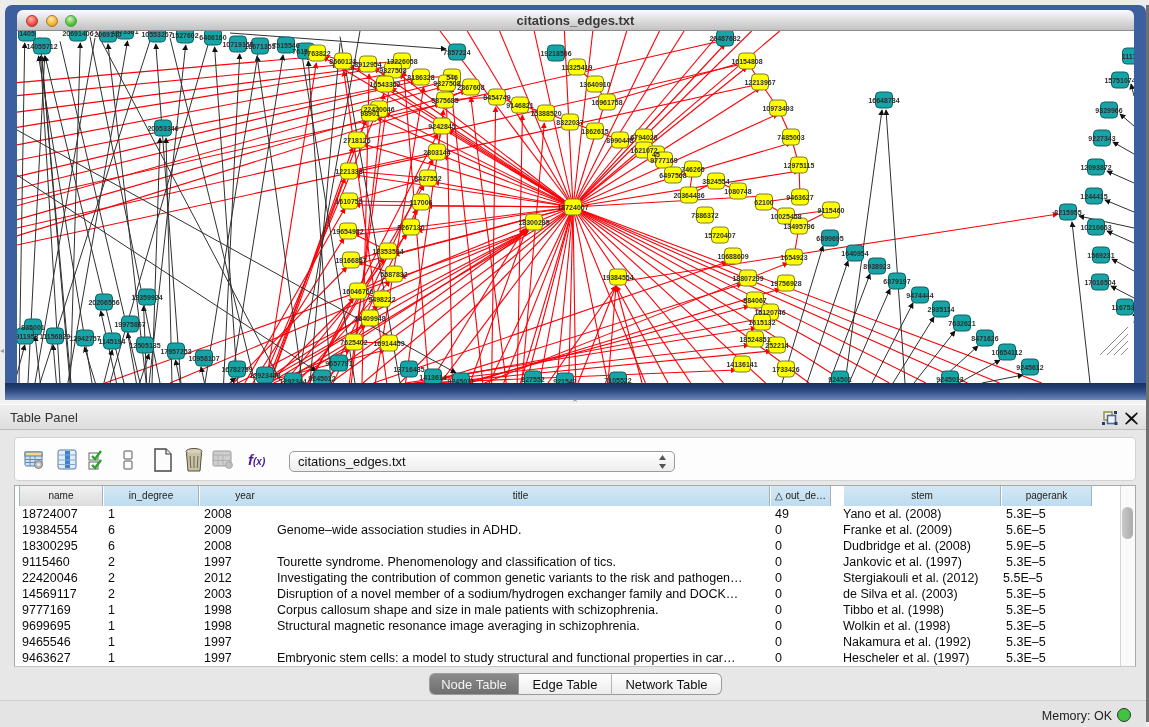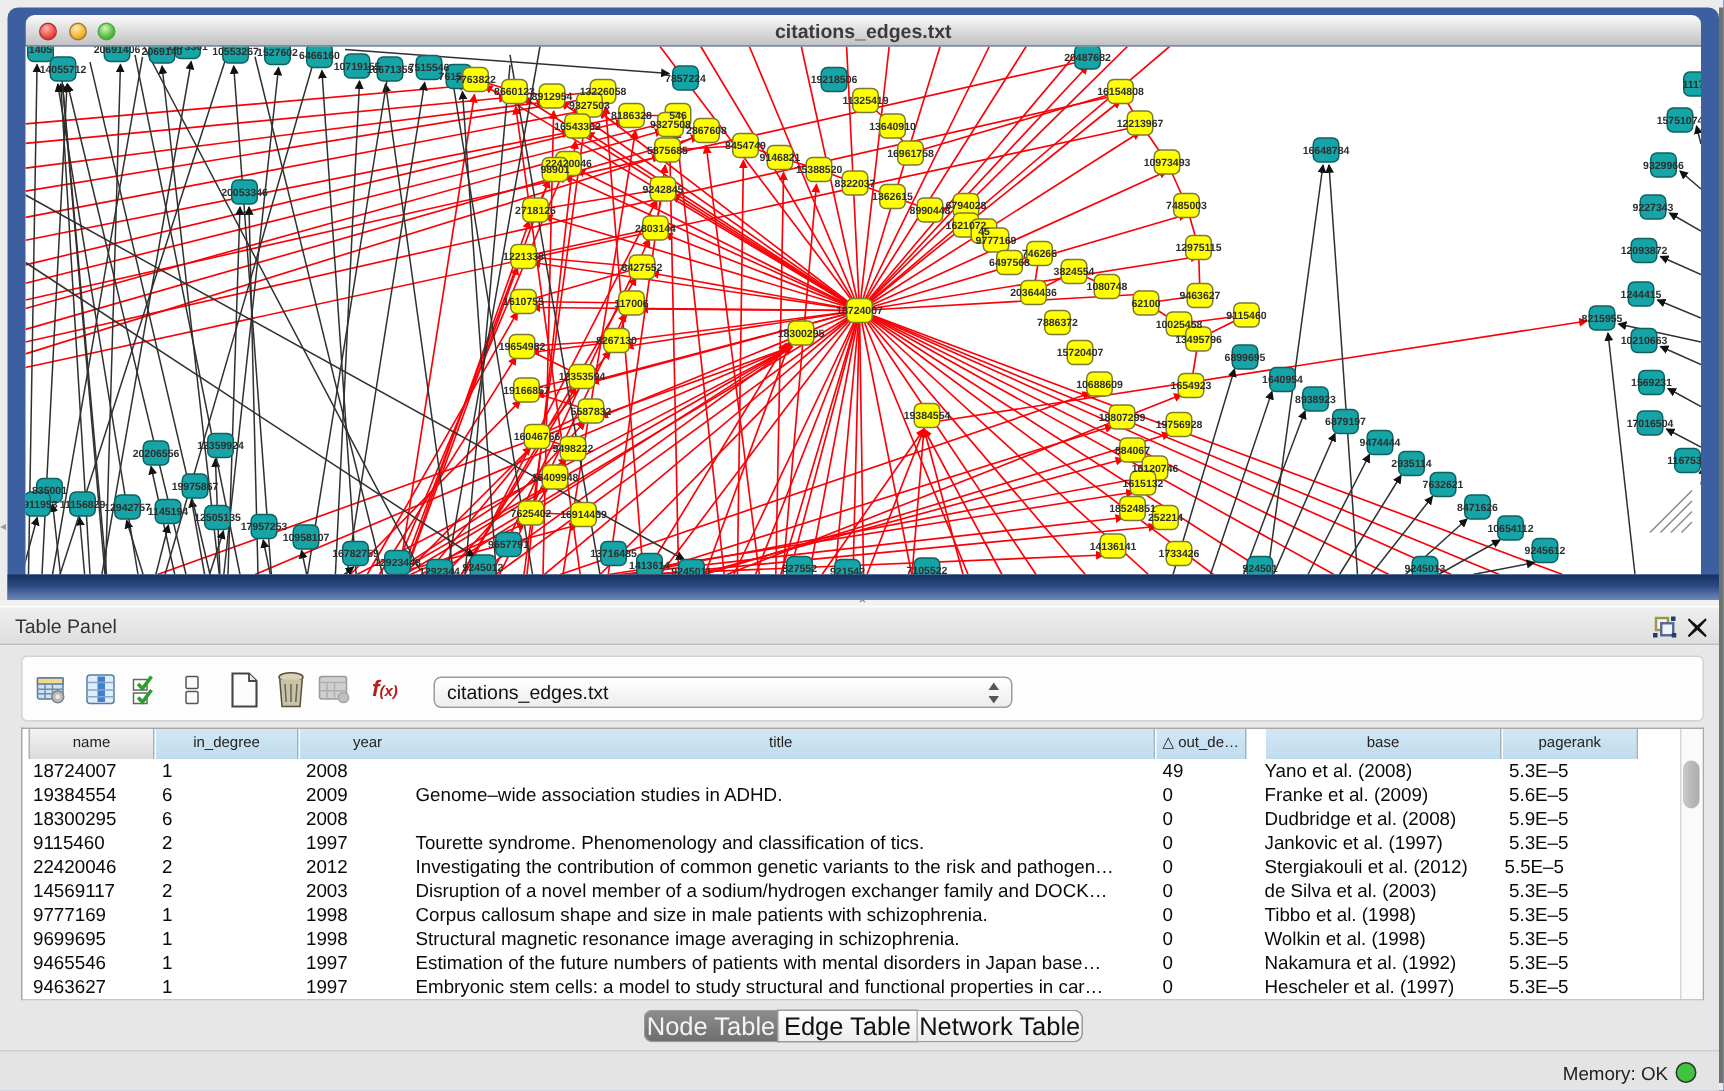--- a/index.html
+++ b/index.html
@@ -18,21 +18,21 @@
 #toolwrap{left:14px;top:437px;width:1122px;height:44px;background:#fdfdfd;border:1px solid #d2d2d2;border-radius:4px}
 #combo{left:289px;top:451px;width:386px;height:21px;background:linear-gradient(#fff,#ededed);
  border:1px solid #9b9b9b;border-radius:5px;font-size:13px;color:#111;line-height:19px;padding-left:8px}
 #table{left:14px;top:485px;width:1122px;height:182px;background:#fff;border:1px solid #a8a8a8;border-bottom:1px solid #c6c6c6}
 .hcell{position:absolute;top:486px;height:20px;background:linear-gradient(#d3e7f4,#bedcee);
  border-right:1px solid #9fb4c2;font-size:10px;color:#222;text-align:center;line-height:20px}
 .trow{position:absolute;left:0;width:1120px;height:16px;font-size:12.5px;color:#0a0a0a}
 .trow span{position:absolute;top:0;line-height:15px;white-space:nowrap}
 .trow .ctr{text-align:left}
 
-.seg{position:absolute;top:673px;height:22px;font-size:17px;text-align:center;line-height:21px;
+.seg{position:absolute;top:673px;height:22px;font-size:13px;text-align:center;line-height:21px;
  border:1px solid #9b9b9b;background:linear-gradient(#fff,#ececec);color:#111}
 
 #status{left:0;top:700px;width:1146px;height:27px;background:#e4e4e4;border-top:1px solid #cfcfcf}
 #rstrip{left:1146px;top:5px;width:3px;height:717px;background:#707070}
 </style></head><body>
 <div class="abs" id="frame"></div>
 <svg width="1117" height="352" viewBox="17 31 1117 352" style="position:absolute;left:17px;top:31px;background:#fff">
 <defs>
       <marker id="ar" viewBox="0 0 8 8" refX="7" refY="4" markerWidth="5.5" markerHeight="5.5" orient="auto">
         <path d="M0 0L8 4L0 8z" fill="#f00"></path>
@@ -647,34 +647,34 @@
 <svg class="abs" style="left:182px;top:447px" width="24" height="26" viewBox="0 0 24 26">
  <ellipse cx="12" cy="4.5" rx="8" ry="3" fill="#d9d2b8" stroke="#55503c"></ellipse>
  <path d="M4.5 6 L6 24 H18 L19.5 6" fill="#c8c2a8" stroke="#55503c"></path>
  <path d="M8 9 L8.8 21 M12 9 L12 21 M16 9 L15.2 21" stroke="#6b654c" fill="none"></path>
 </svg>
 <svg class="abs" style="left:212px;top:450px" width="22" height="20" viewBox="0 0 22 20">
  <rect x="1" y="1" width="18" height="15" rx="1.5" fill="#cfcfcf" stroke="#9a9a9a"></rect>
  <path d="M1 5H19 M6 5V16 M11 5V16 M1 10.5H19" stroke="#b0b0b0" fill="none"></path>
  <circle cx="17" cy="15" r="3.4" fill="#c0c0c0" stroke="#a8a8a8"></circle>
 </svg>
-<div class="abs" style="left:248px;top:451px;font-size:15px;color:#b91c1c"><i><b>f</b></i><span style="font-size:10px;font-style:italic;font-weight:bold">(x)</span></div>
+<div class="abs" style="left:248px;top:451px;font-size:15px;color:#4c1d95"><i><b>f</b></i><span style="font-size:10px;font-style:italic;font-weight:bold">(x)</span></div>
 <div class="abs" id="combo">citations_edges.txt
  <svg class="abs" style="right:7px;top:3px" width="9" height="14" viewBox="0 0 9 14">
  <path d="M4.5 0 L8 5 H1 z" fill="#555"></path>
       <path d="M4.5 14 L8 9 H1 z" fill="#555"></path>
     </svg>
 </div>
 <div class="abs" id="table"></div>
 <div class="hcell" style="left:19px;width:84px;background:linear-gradient(#f2f2f2,#dcdcdc);border-left:1px solid #9fb4c2">name</div>
 <div class="hcell" style="left:104px;width:95px">in_degree</div>
 <div class="hcell" style="left:200px;width:91px">year</div>
 <div class="hcell" style="left:272px;width:498px">title</div>
 <div class="hcell" style="left:771px;width:60px">△ out_de…</div>
-<div class="hcell" style="left:844px;width:157px">base</div>
+<div class="hcell" style="left:844px;width:157px">stem</div>
 <div class="hcell" style="left:1002px;width:90px">pagerank</div>
 <div class="trow" style="top:507px">
 <span style="left:22px">18724007</span>
     <span style="left:108px">1</span>
 <span style="left:204px">2008</span>
 <span style="left:775px">49</span>
     <span class="ctr" style="left:843px;width:158px">Yano et al. (2008)</span>
 <span style="left:1006px">5.3E–5</span>
   </div>
 <div class="trow" style="top:523px">
@@ -736,21 +736,20 @@
 <span style="left:204px">1998</span>
     <span style="left:277px">Structural magnetic resonance image averaging in schizophrenia.</span>
 <span style="left:775px">0</span>
     <span class="ctr" style="left:843px;width:158px">Wolkin et al. (1998)</span>
 <span style="left:1006px">5.3E–5</span>
   </div>
 <div class="trow" style="top:635px">
 <span style="left:22px">9465546</span>
     <span style="left:108px">1</span>
 <span style="left:204px">1997</span>
-    <span style="left:277px">Estimation of the future numbers of patients with mental disorders in Japan base…</span>
 <span style="left:775px">0</span>
     <span class="ctr" style="left:843px;width:158px">Nakamura et al. (1992)</span>
 <span style="left:1006px">5.3E–5</span>
   </div>
 <div class="trow" style="top:651px">
 <span style="left:22px">9463627</span>
     <span style="left:108px">1</span>
 <span style="left:204px">1997</span>
     <span style="left:277px">Embryonic stem cells: a model to study structural and functional properties in car…</span>
 <span style="left:775px">0</span>

